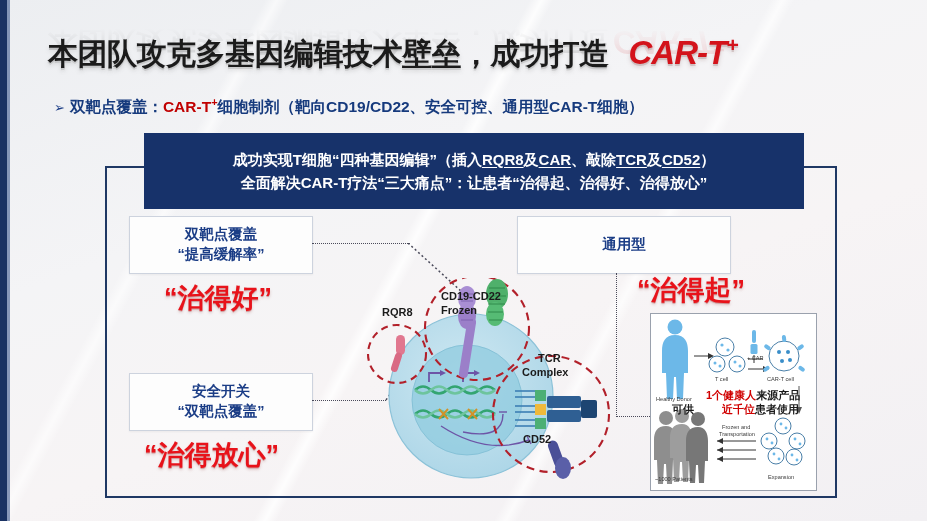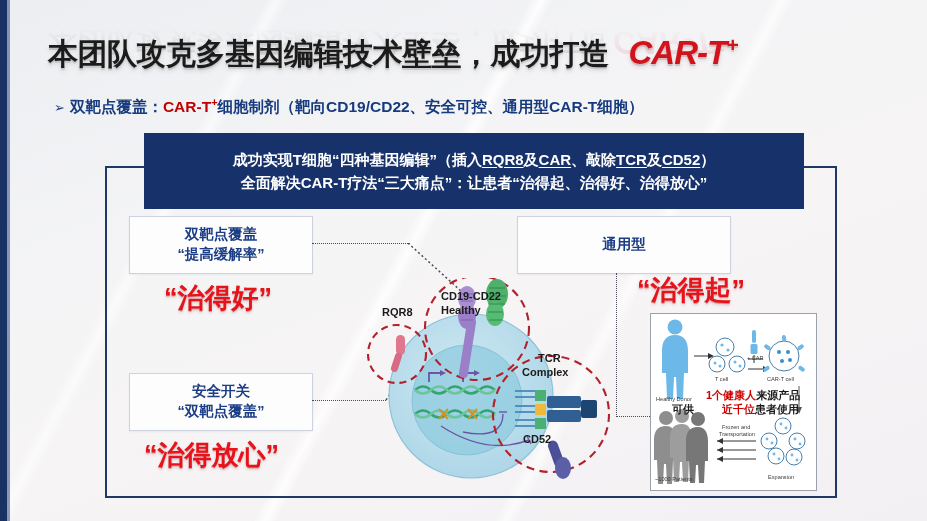--- a/index.html
+++ b/index.html
@@ -272,21 +272,21 @@
       </g>
 
       <g>
         <rect x="196" y="162" width="10" height="28" rx="5" fill="#4a4f97" transform="rotate(-20 201 176)"></rect>
         <ellipse cx="208" cy="190" rx="8" ry="11" fill="#5a5fa8"></ellipse>
       </g>
     </svg>
 
     <div style="position:absolute;left:27px;top:28px;font-size:11px;font-weight:bold;color:#1b1b1b;">RQR8</div>
     <div style="position:absolute;left:86px;top:12px;font-size:11px;font-weight:bold;color:#1b1b1b;">CD19-CD22</div>
-    <div style="position:absolute;left:86px;top:26px;font-size:11px;font-weight:bold;color:#1b1b1b;">Healthy</div>
+    <div style="position:absolute;left:86px;top:26px;font-size:11px;font-weight:bold;color:#1b1b1b;">Frozen</div>
     <div style="position:absolute;left:183px;top:74px;font-size:11px;font-weight:bold;color:#1b1b1b;">TCR</div>
     <div style="position:absolute;left:167px;top:88px;font-size:11px;font-weight:bold;color:#1b1b1b;">Complex</div>
     <div style="position:absolute;left:168px;top:155px;font-size:11px;font-weight:bold;color:#1b1b1b;">CD52</div>
   </div>
 
   <div id="right-panel">
     <svg width="165" height="176" viewBox="0 0 165 176" style="display:block">
 
       <g fill="#6cb8e8">
         <circle cx="24" cy="13" r="7.5"></circle>

